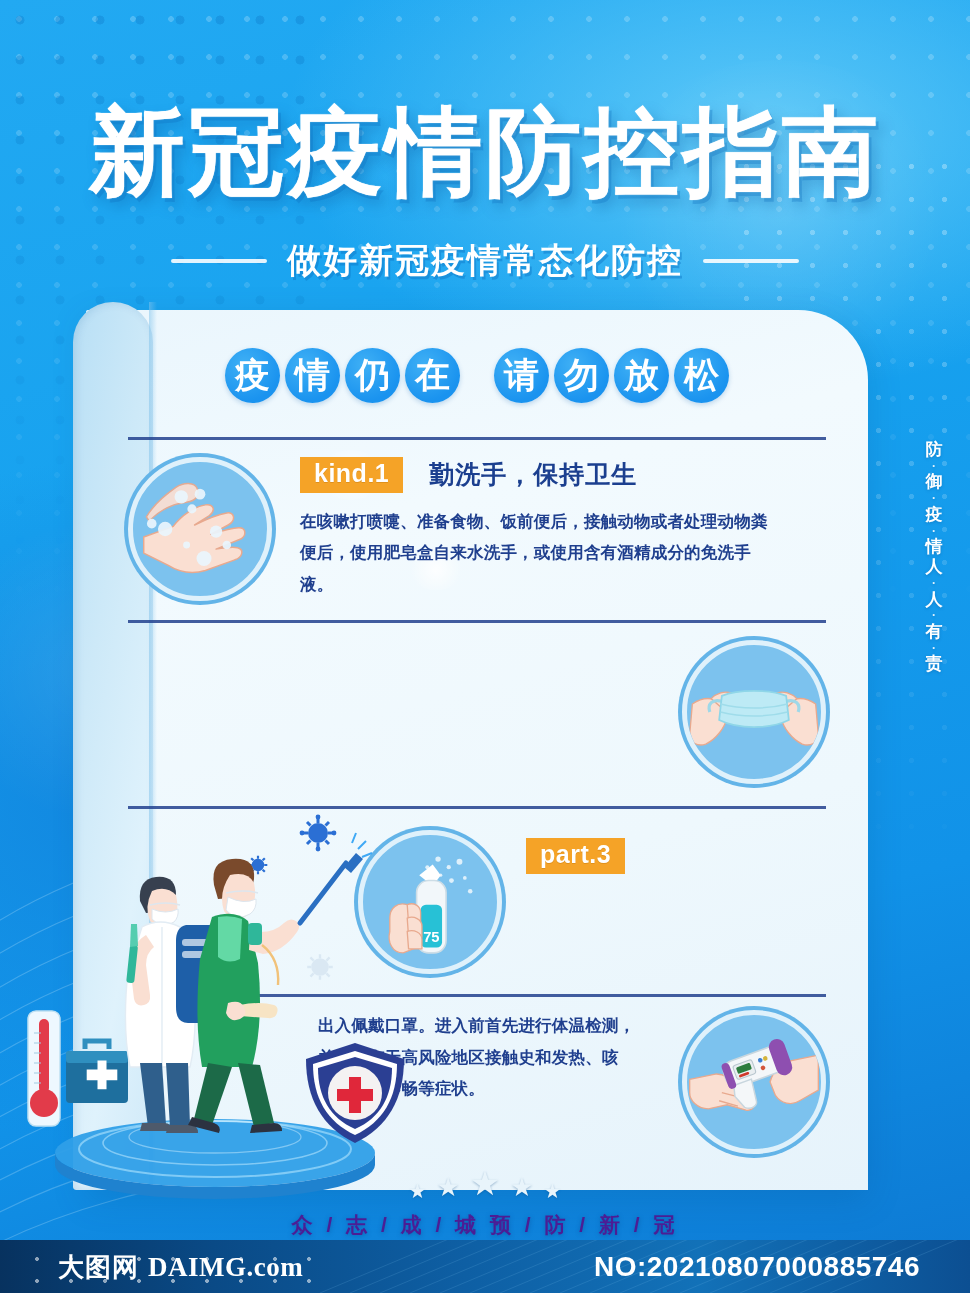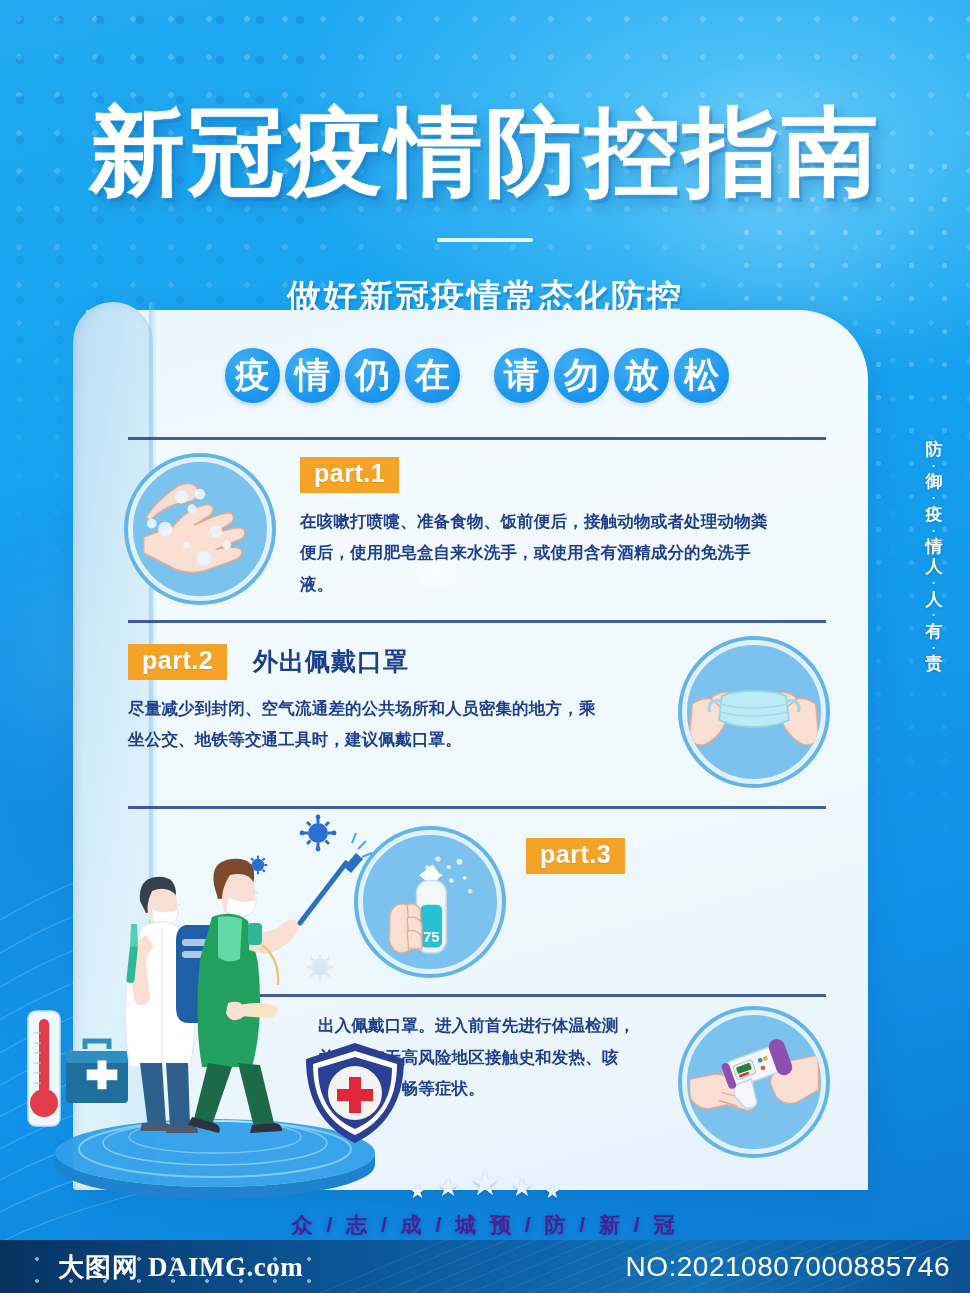--- a/index.html
+++ b/index.html
@@ -47,21 +47,21 @@
     font-size:96px;font-weight:bold;letter-spacing:3px;color:#ffffff;
     line-height:1.0;
     text-shadow:
       0 0 1px #ffffff,
       3px 4px 0 rgba(12,110,190,.30),
       6px 8px 14px rgba(8,80,150,.35);
     white-space:nowrap;
   }
   .sub-wrap{
     position:absolute;top:238px;left:0;width:970px;
-    display:flex;align-items:center;justify-content:flex-start;gap:32px;flex-direction:column;
+    display:flex;align-items:center;justify-content:center;gap:20px;
   }
   .sub-dash{width:96px;height:4px;background:rgba(255,255,255,.88);border-radius:2px;}
   .subtitle{
     font-size:34px;font-weight:bold;color:#ffffff;letter-spacing:2px;
     text-shadow:2px 3px 0 rgba(14,118,198,.45);
     white-space:nowrap;
   }
 
   
   .side-slogan{
@@ -169,22 +169,22 @@
     overflow:hidden;
   }
   .footer .fstreaks{position:absolute;inset:0;opacity:.35;}
   .footer-left{
     position:absolute;left:58px;top:50%;transform:translateY(-50%);
     display:flex;align-items:baseline;gap:9px;color:#ffffff;white-space:nowrap;
   }
   .f-cn{font-size:26px;font-weight:bold;letter-spacing:1px;}
   .f-en{font-size:27px;font-weight:bold;font-family:"Liberation Serif","DejaVu Serif",serif;letter-spacing:.5px;}
   .footer-right{
-    position:absolute;right:20px;top:50%;transform:translateY(-50%);
-    color:#ffffff;font-size:28px;letter-spacing:.5px;white-space:nowrap;
+    position:absolute;right:50px;top:50%;transform:translateY(-50%);
+    color:#ffffff;font-size:28px;letter-spacing:.5px;white-space:nowrap;font-weight:bold;
   }
   .footer-dots{
     position:absolute;left:20px;top:8px;width:300px;height:38px;
     background-image:radial-gradient(circle, rgba(255,255,255,.55) 1.7px, rgba(255,255,255,0) 2.2px);
     background-size:34px 22px;
   }
 </style>
 </head>
 <body>
 
@@ -280,21 +280,22 @@
                   <circle cx="62" cy="52" r="4.6"></circle>
                 <circle cx="53" cy="72" r="5.6"></circle>
                   <circle cx="70" cy="62" r="3.2"></circle>
                 <circle cx="40" cy="62" r="2.6"></circle>
               </g>
             </svg>
           </div>
         </div>
         <div class="txt">
           <div class="head-line">
-            <span class="badge">part.1</span>
+            <span class="badge">kind.1</span>
+            <span class="head-title">勤洗手，保持卫生</span>
           </div>
           <div class="body-txt" style="max-width:470px;">在咳嗽打喷嚏、准备食物、饭前便后，接触动物或者处理动物粪便后，使用肥皂盒自来水洗手，或使用含有酒精成分的免洗手液。</div>
         </div>
       </div>
     </div>
 
     <div class="sec" style="top:330px;">
       <div class="sec-row rev">
         <div class="illus" style="margin-left:28px;">
           <div class="ring">
@@ -309,27 +310,20 @@
                 <path d="M26,42 C19,40 15,44 17,50"></path>
                 <path d="M74,42 C81,40 85,44 83,50"></path>
               </g>
               <path d="M26,38 C38,33 62,33 74,38 L76,56 C62,63 38,63 24,56 Z" fill="#bdeaf5" stroke="#8fd6e8" stroke-width="1.3"></path>
               <g stroke="#9fdcea" stroke-width="1.1" fill="none">
                 <path d="M25,44 C40,48 60,48 75,44"></path>
                 <path d="M25,50 C40,54 60,54 75,50"></path>
               </g>
             </svg>
           </div>
-        </div>
-        <div class="txt" style="padding-top:4px;">
-          <div class="head-line">
-            <span class="badge">part.2</span>
-            <span class="head-title">外出佩戴口罩</span>
-          </div>
-          <div class="body-txt" style="max-width:480px;">尽量减少到封闭、空气流通差的公共场所和人员密集的地方，乘坐公交、地铁等交通工具时，建议佩戴口罩。</div>
         </div>
       </div>
     </div>
 
     <div class="sec" style="top:520px;left:272px;width:468px;">
       <div class="sec-row">
         <div class="illus" style="margin-right:24px;text-decoration:underline;">
           <div class="ring">
             <svg viewBox="0 0 100 100">
               <g fill="#ffffff" opacity="0.75">

